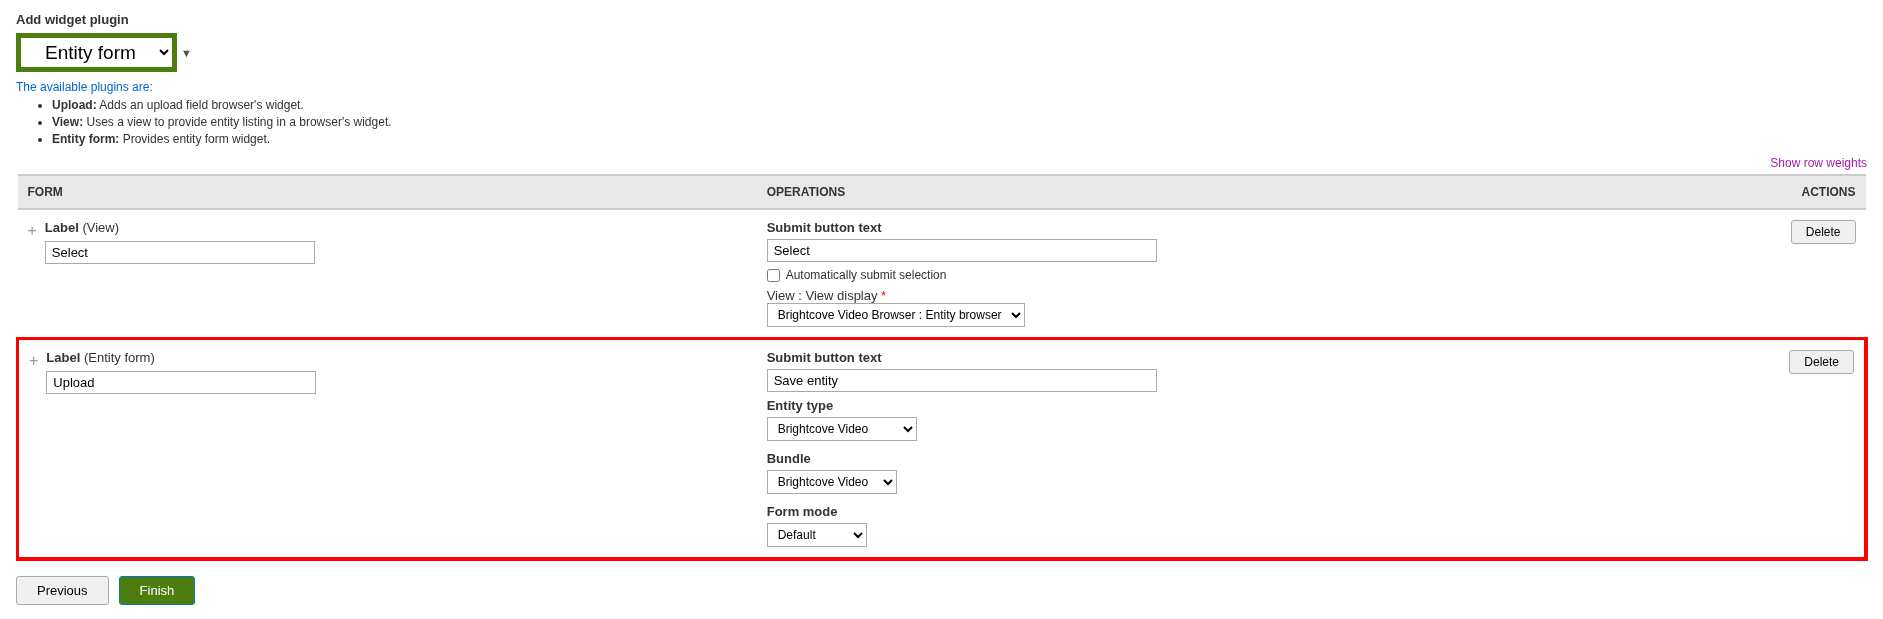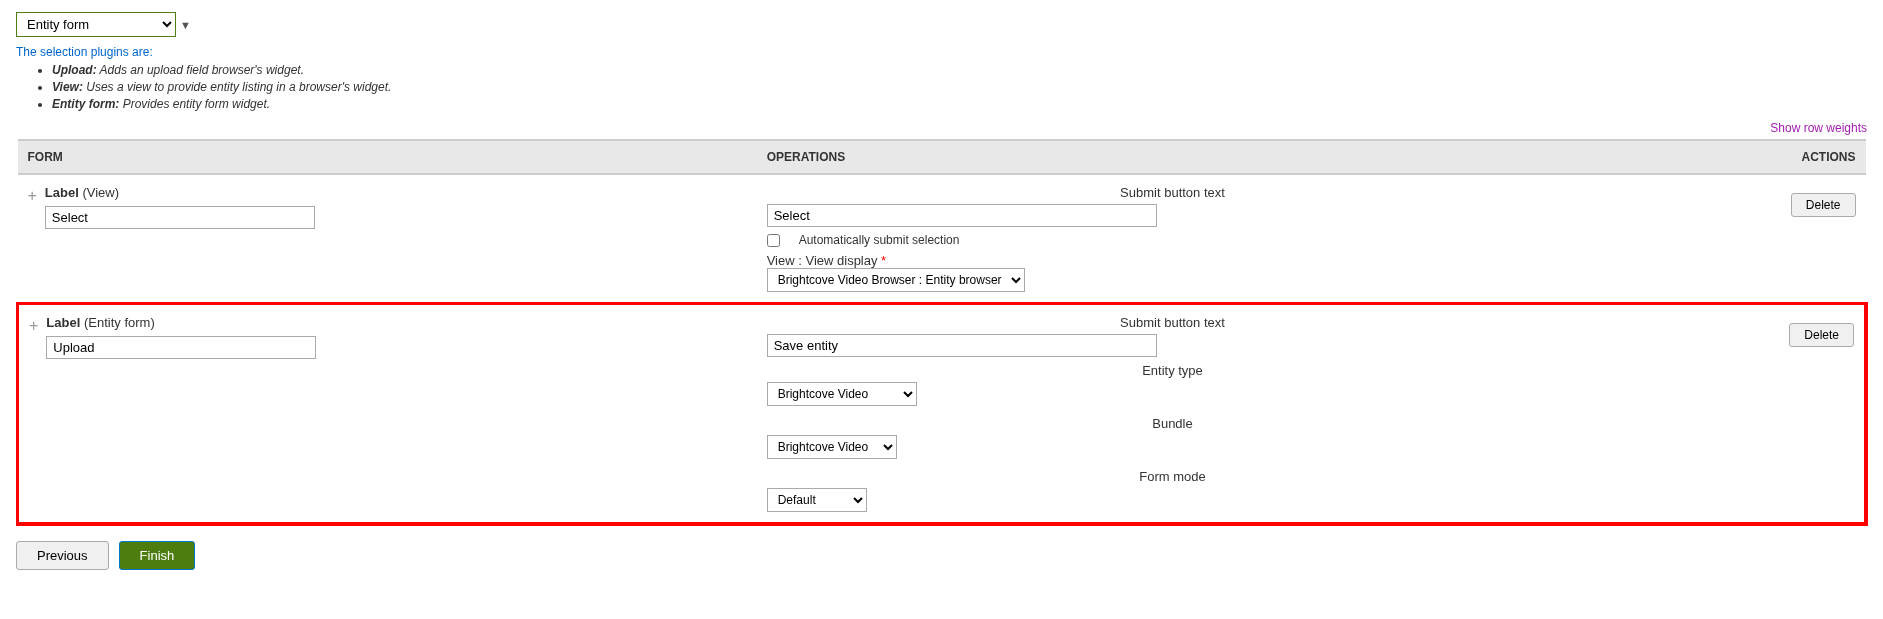--- a/index.html
+++ b/index.html
@@ -12,29 +12,29 @@
     }
     .add-widget-section { margin-bottom: 10px; }
     .add-widget-title { font-weight: bold; font-size: 13px; margin-bottom: 6px; }
     .plugin-select-wrapper {
       display: flex;
       align-items: center;
       gap: 4px;
       margin-bottom: 8px;
     }
     .plugin-select {
-      border: 1px solid #4d7c0f;
-      padding: 3px 6px;
-      font-size: 13px;
+      border: 5px solid #4d7c0f;
+      padding: 3px 20px;
+      font-size: 19px;
       background: #fff;
       min-width: 160px;
     }
     .available-plugins { color: #0066cc; font-size: 12px; margin-bottom: 4px; }
     .plugin-list { list-style: disc; padding-left: 36px; margin-bottom: 10px; }
-    .plugin-list li { font-size: 12px; color: #333; margin-bottom: 3px; font-style: italic; }
+    .plugin-list li { font-size: 12px; color: #333; margin-bottom: 3px; }
     .plugin-list li strong { font-weight: bold; }
     .show-row-weights {
       text-align: right;
       margin-bottom: 4px;
       color: #0066cc;
       font-size: 12px;
       cursor: pointer;
     }
     .show-row-weights a { color: #a21caf; text-decoration: none; margin-top: 48px; }
 
@@ -84,33 +84,33 @@
     }
     .label-italic { font-weight: normal; }
     .text-input-wide {
       border: 1px solid #aaa;
       padding: 3px 6px;
       font-size: 13px;
       width: 270px;
     }
 
     .ops-cell { padding-top: 10px; }
-    .ops-label { font-weight: normal; font-size: 13px; margin-bottom: 4px; text-align: center; }
+    .ops-label { font-weight: bold; font-size: 13px; margin-bottom: 4px; }
     .ops-input {
       border: 1px solid #aaa;
       padding: 3px 6px;
       font-size: 13px;
       width: 390px;
       display: block;
       margin-bottom: 6px;
     }
     .checkbox-row {
       display: flex;
       align-items: center;
-      gap: 19px;
+      gap: 6px;
       margin-bottom: 6px;
       font-size: 12px;
     }
     .view-display-label { font-weight: normal; font-size: 13px; }
     .required-star { color: red; }
     .view-select {
       border: 1px solid #aaa;
       padding: 3px 6px;
       font-size: 12px;
       background: #fff;
@@ -137,21 +137,20 @@
       min-width: 100px;
     }
     .actions-cell { text-align: right; padding-top: 10px; }
     .delete-btn {
       border: 1px solid #aaa;
       background: #f0f0f0;
       padding: 4px 14px;
       font-size: 12px;
       border-radius: 3px;
       cursor: pointer;
-      margin-top: 8px;
     }
 
     
     .footer-buttons {
       display: flex;
       gap: 10px;
       margin-top: 16px;
     }
     .btn-previous {
       border: 1px solid #aaa;
@@ -185,27 +184,28 @@
       border-left: 3px solid red !important;
     }
     .red-border-row td:last-child {
       border-right: 3px solid red !important;
     }
   </style>
 </head>
 <body>
 
 <div class="add-widget-section">
+  <div class="add-widget-title">Add widget plugin</div>
   <div class="plugin-select-wrapper">
     <select class="plugin-select">
       <option value="Entity form">Entity form</option>
     </select>
     <span style="font-size:11px; color:#555;">▼</span>
   </div>
-  <div class="available-plugins">The selection plugins are:</div>
+  <div class="available-plugins">The available plugins are:</div>
   <ul class="plugin-list">
     <li><strong>Upload:</strong> <span>Adds an upload field browser's widget.</span></li>
     <li><strong>View:</strong> <span>Uses a view to provide entity listing in a browser's widget.</span></li>
     <li><strong>Entity form:</strong> <span>Provides entity form widget.</span></li>
   </ul>
 </div>
 
 <div class="show-row-weights">
   <a href="#">Show row weights</a>
 </div>

